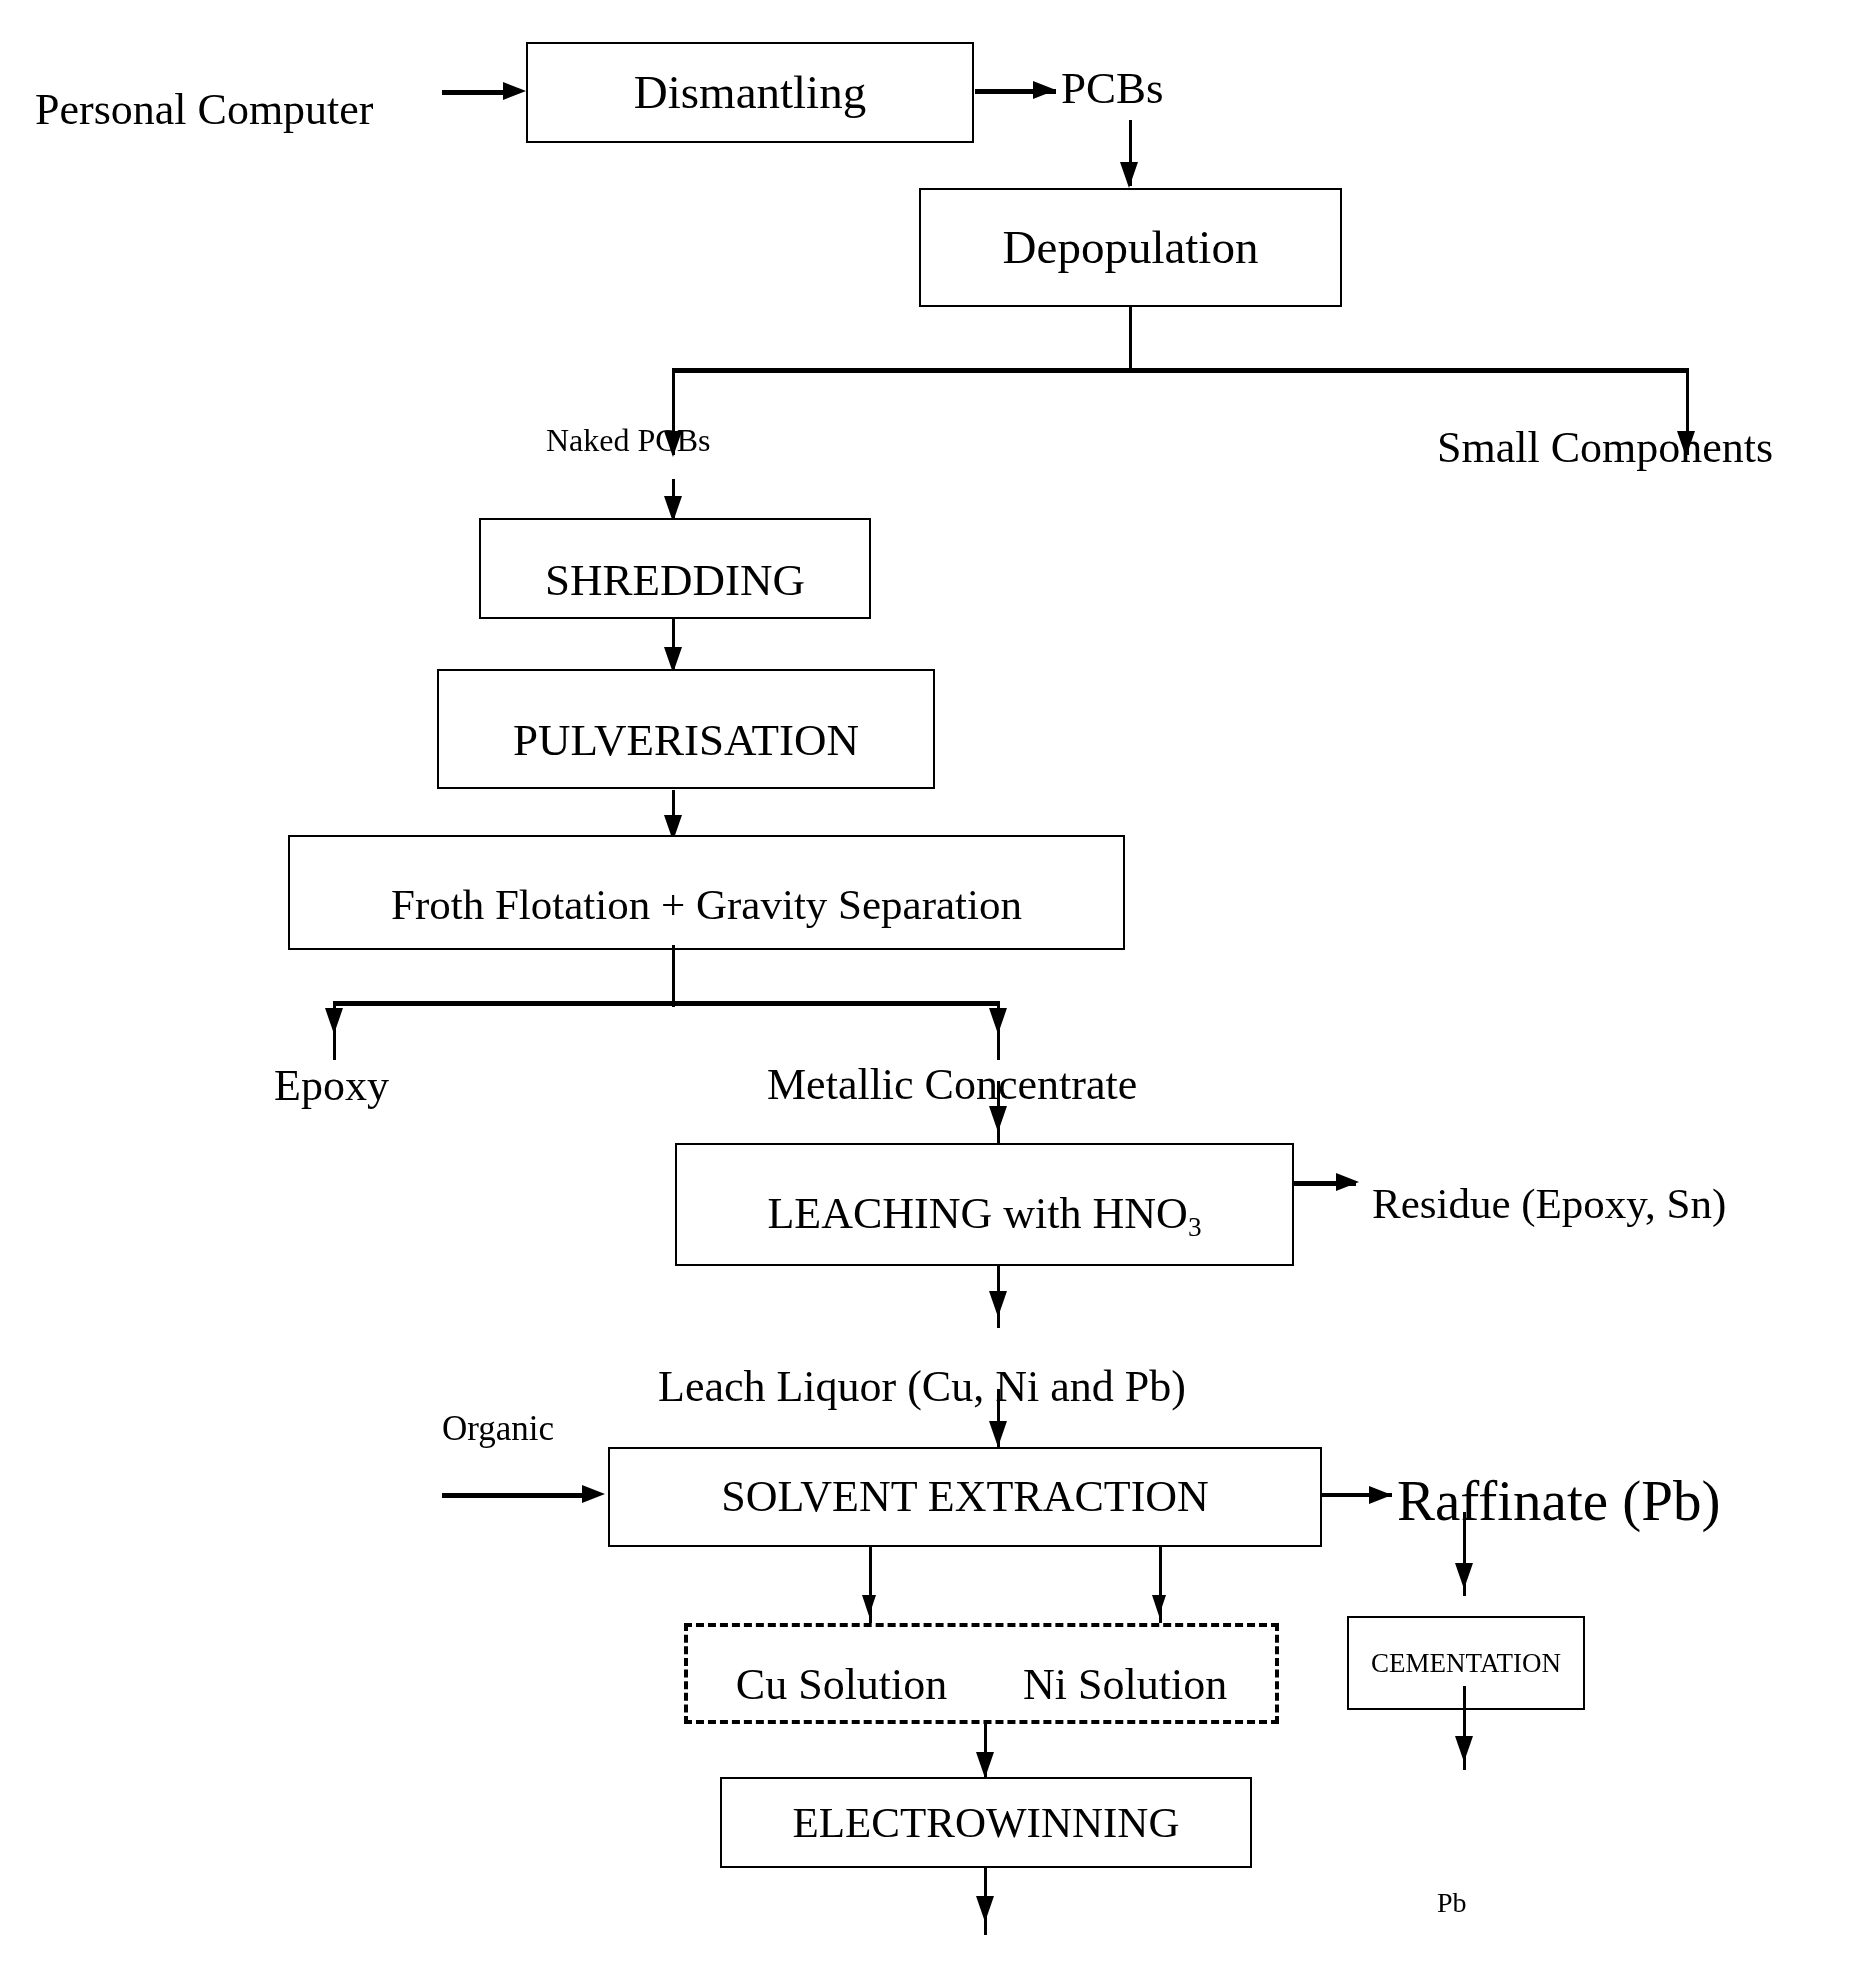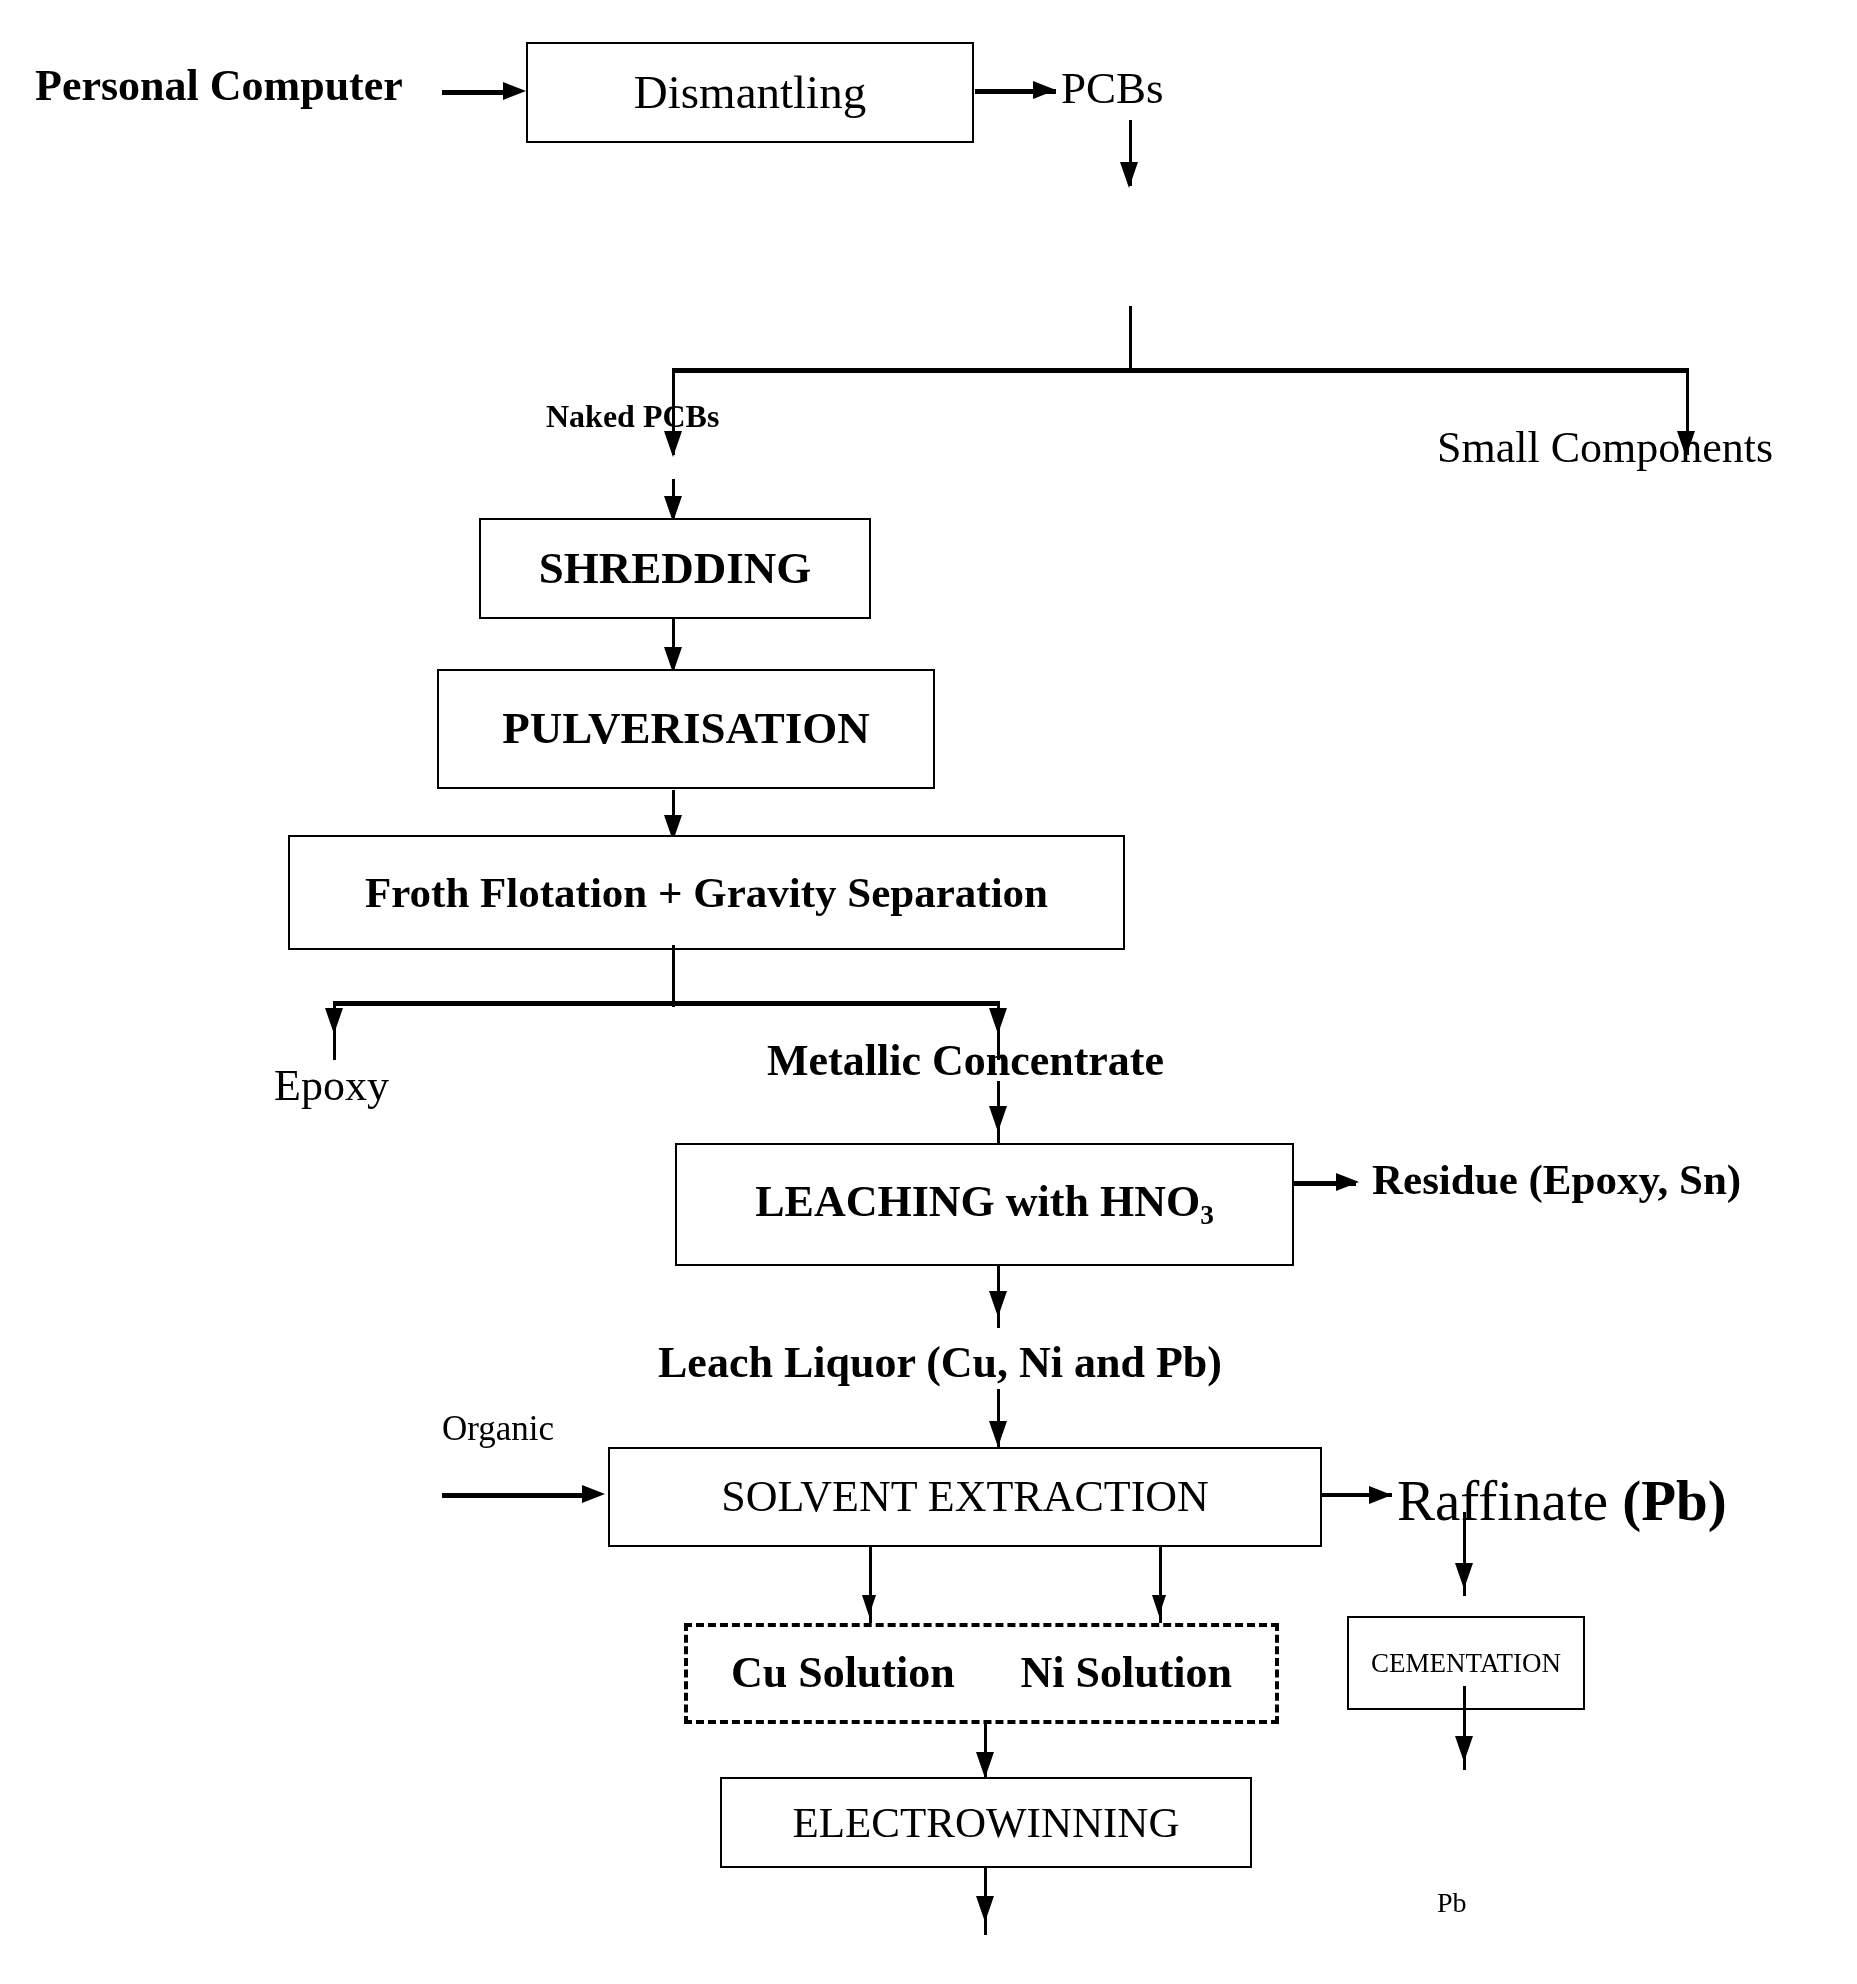--- a/index.html
+++ b/index.html
@@ -39,21 +39,21 @@
     justify-content: space-around;
     padding: 0 10px;
   }
 
   
   .lbl {
     position: absolute;
     white-space: nowrap;
     line-height: 1;
   }
-  .b   { font-weight: bold; }
+  .b   { font-weight: normal; margin-top: 24px; }
   .r   { font-weight: normal; }
 
   
   .vline, .hline {
     position: absolute;
     background: #000;
   }
   .vline { width: 2.8px; }
   .hline { height: 2.8px; }
   .hline.thick { height: 4.5px; }
@@ -97,20 +97,23 @@
   </div>
 
   <div class="hline" style="left:975px; top:89px; width:81px; height:5px;"></div>
   <div class="arrow-r" style="left:1033px; top:81px;"></div>
 
   <div class="lbl r" style="left:1061px; top:66px; font-size:45px;">PCBs</div>
 
   <div class="vline" style="left:1129px; top:120px; height:66px;"></div>
   <div class="arrow-d" style="left:1120px; top:162px;"></div>
 
+  <div class="box" style="left:919px; top:188px; width:423px; height:119px; font-size:47px;">
+    <span class="box-label r">Depopulation</span>
+  </div>
 
   <div class="vline" style="left:1129px; top:306px; height:64px;"></div>
   <div class="hline thick" style="left:672px; top:368px; width:1017px;"></div>
 
   <div class="vline" style="left:672px; top:368px; height:87px;"></div>
   <div class="arrow-d" style="left:664px; top:431px;"></div>
   <div class="lbl b" style="left:546px; top:395px; font-size:32px; top:400px;">Naked PCBs</div>
 
   <div class="vline" style="left:1686px; top:368px; height:87px;"></div>
   <div class="arrow-d" style="left:1677px; top:431px;"></div>

